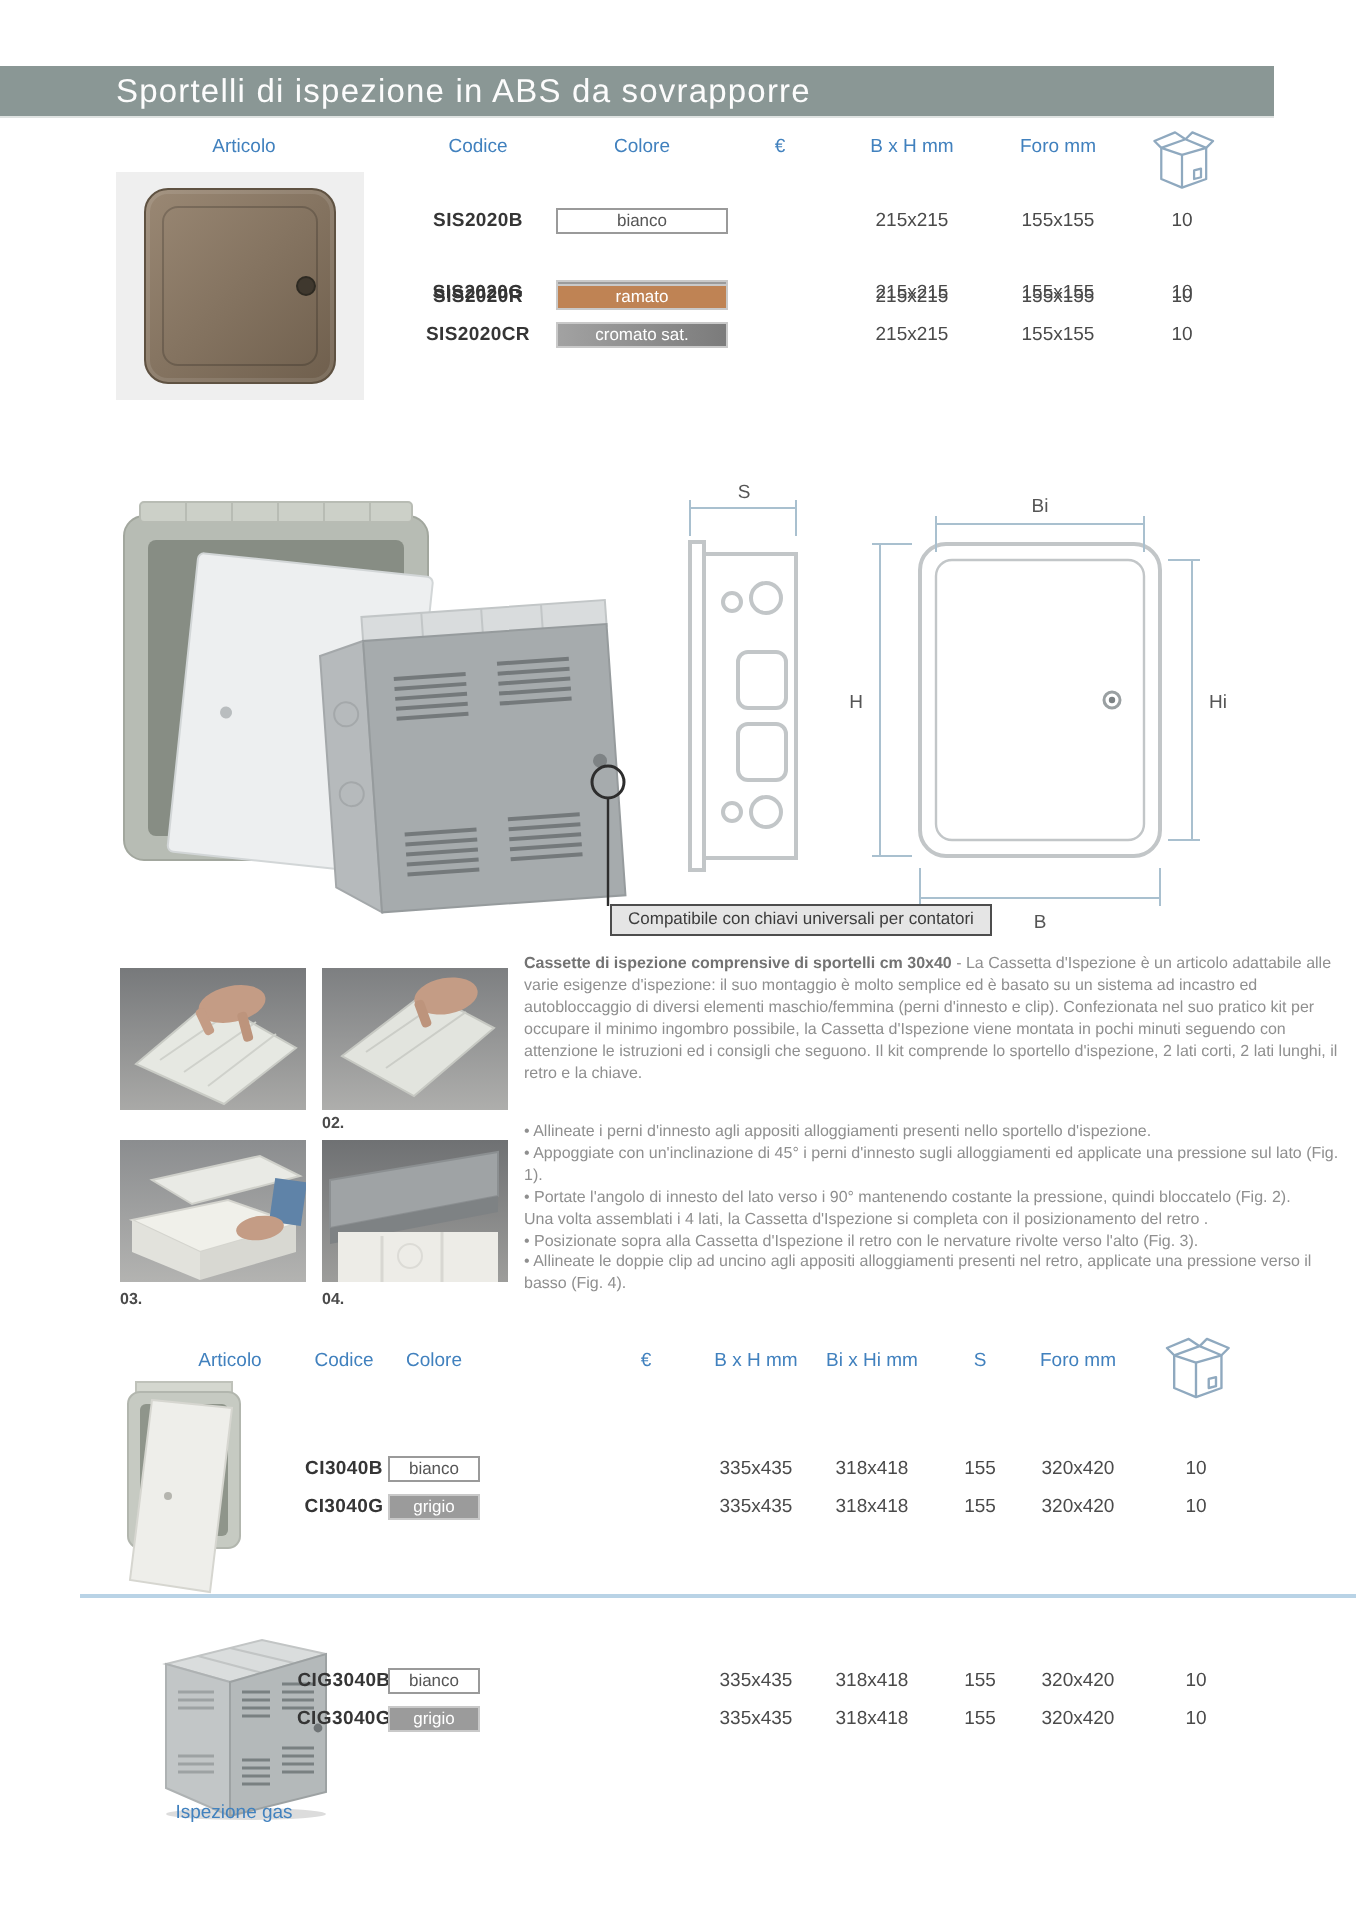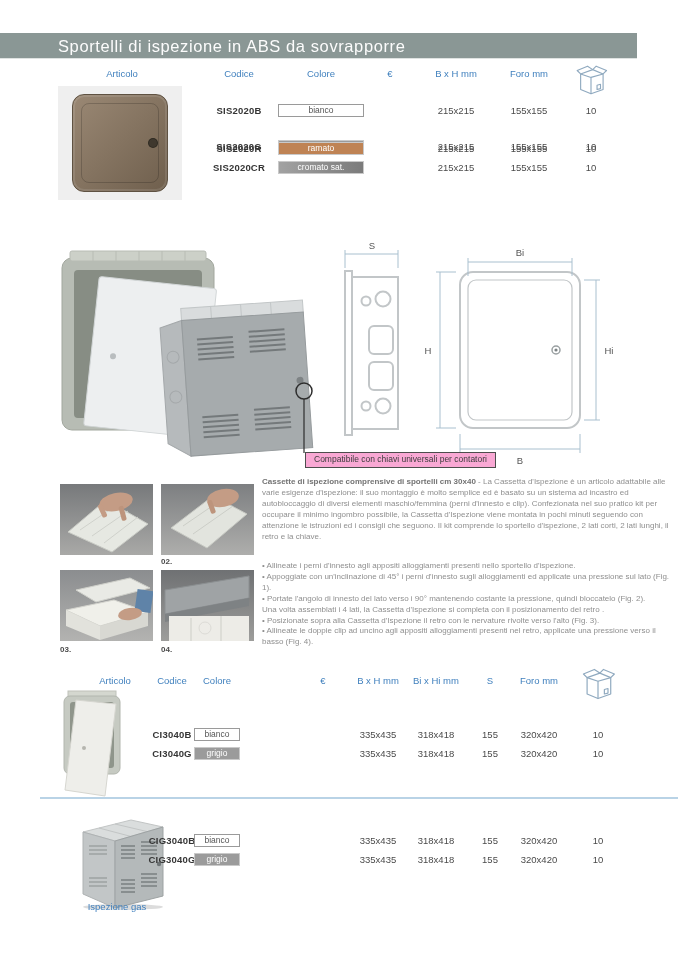--- a/index.html
+++ b/index.html
@@ -33,21 +33,21 @@
   .c2-qty{left:580px;width:36px;}
 
   .boxicon{position:absolute;}
 
   .desc{position:absolute;left:262px;width:414px;font-size:8px;line-height:10.9px;color:#8f8f8f;}
   .desc b{color:#737373;}
   .steps div{margin:0;}
 
   .callout-label{position:absolute;left:305px;top:452px;border:1px solid #4d4d4d;
                  padding:0 8px;height:14px;line-height:13px;font-size:8.5px;color:#3c3c3c;
-                 background:#f9a8d4;white-space:nowrap;}
+                 background:#e5e5e5;white-space:nowrap;}
 
   .photo{position:absolute;width:93px;height:71px;overflow:hidden;}
   .ph-lab{position:absolute;font-size:8px;font-weight:bold;color:#4a4a4a;}
 
   .divider{position:absolute;left:40px;top:797px;width:638px;height:2px;background:#b9d3e6;}
 
   .gas-caption{position:absolute;left:58px;top:901px;width:118px;text-align:center;
                color:#4181be;font-size:9.5px;}
   .pagenum{position:absolute;left:0;top:923px;width:678px;text-align:center;
            font-size:9.5px;color:#4a4a4a;}

